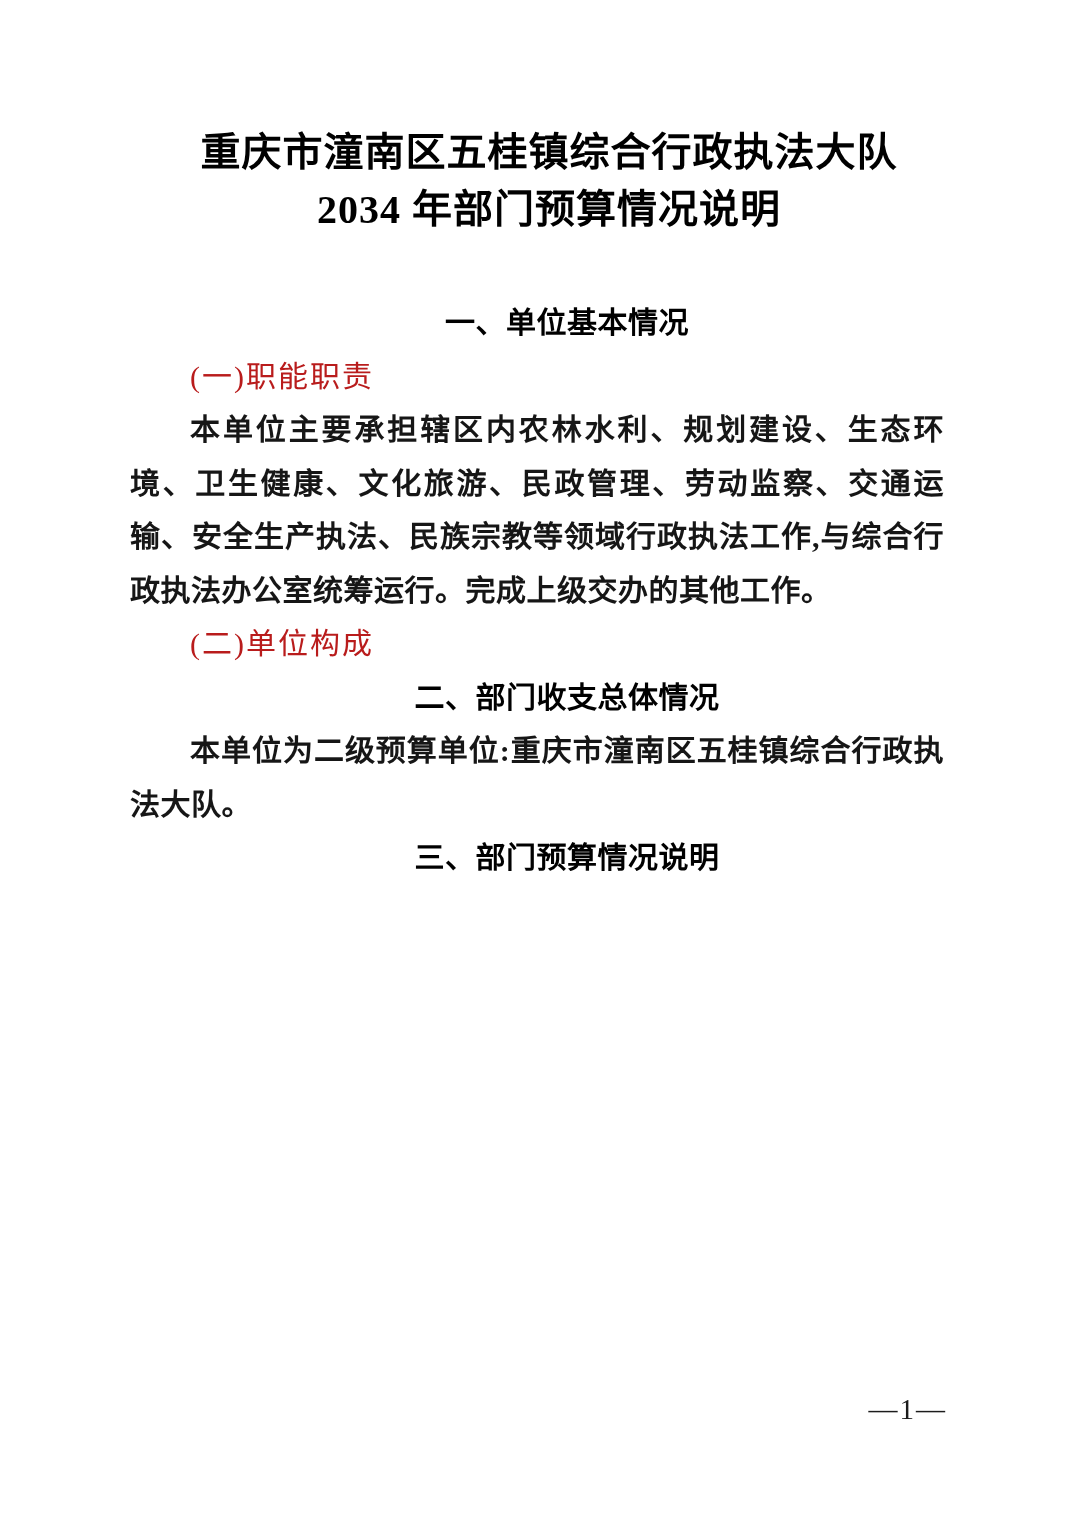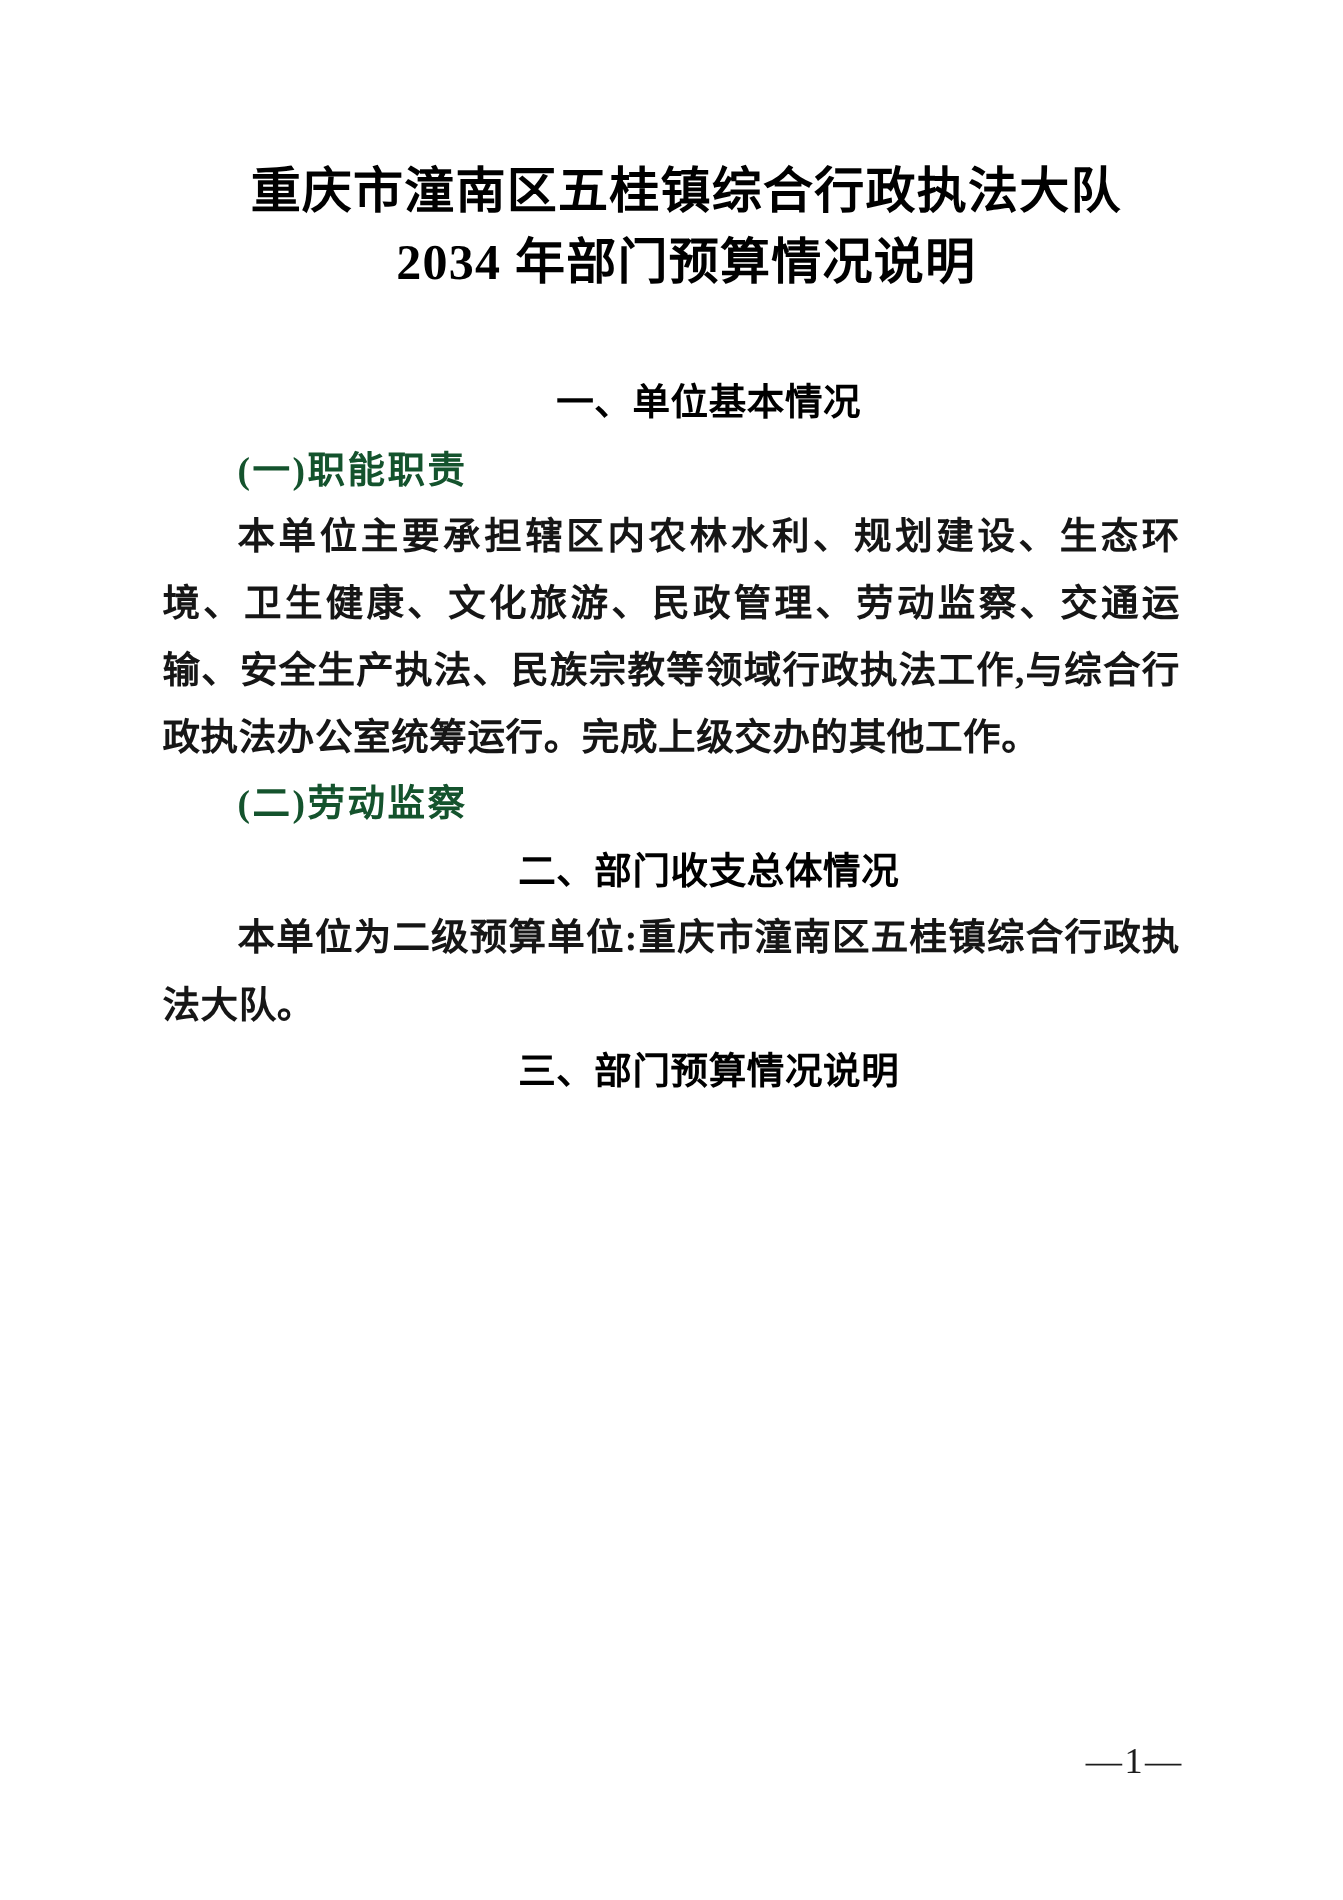--- a/index.html
+++ b/index.html
@@ -44,22 +44,22 @@
   }
   .section-heading {
     font-family: "Liberation Sans", "DejaVu Sans", sans-serif;
     font-weight: 700;
     color: #000000;
     letter-spacing: 0.5px;
     text-align: center;
   }
   .subsection-heading {
     font-family: "Liberation Serif", "DejaVu Serif", serif;
-    font-weight: 700;
-    color: #14532d;
+    font-weight: 400;
+    color: #b91c1c;
     letter-spacing: 2px;
   }
   .paragraph {
     text-align: justify;
     text-justify: inter-character;
     color: #161616;
     letter-spacing: 0.5px;
     font-weight: bold;
   }
   .page-number {
@@ -80,21 +80,21 @@
 
   <div class="doc-title">
     <div>重庆市潼南区五桂镇综合行政执法大队</div>
     <div>2034 年部门预算情况说明</div>
   </div>
 
   <div class="doc-body">
     <p class="block section-heading">一、单位基本情况</p>
     <p class="block subsection-heading">(一)职能职责</p>
     <p class="block paragraph">本单位主要承担辖区内农林水利、规划建设、生态环境、卫生健康、文化旅游、民政管理、劳动监察、交通运输、安全生产执法、民族宗教等领域行政执法工作,与综合行政执法办公室统筹运行。完成上级交办的其他工作。</p>
-    <p class="block subsection-heading">(二)劳动监察</p>
+    <p class="block subsection-heading">(二)单位构成</p>
     <p class="block section-heading">二、部门收支总体情况</p>
     <p class="block paragraph">本单位为二级预算单位:重庆市潼南区五桂镇综合行政执法大队。</p>
     <p class="block section-heading">三、部门预算情况说明</p>
   </div>
 
   <div class="page-number">—1—</div>
 
 </div>
 
 </body></html>

